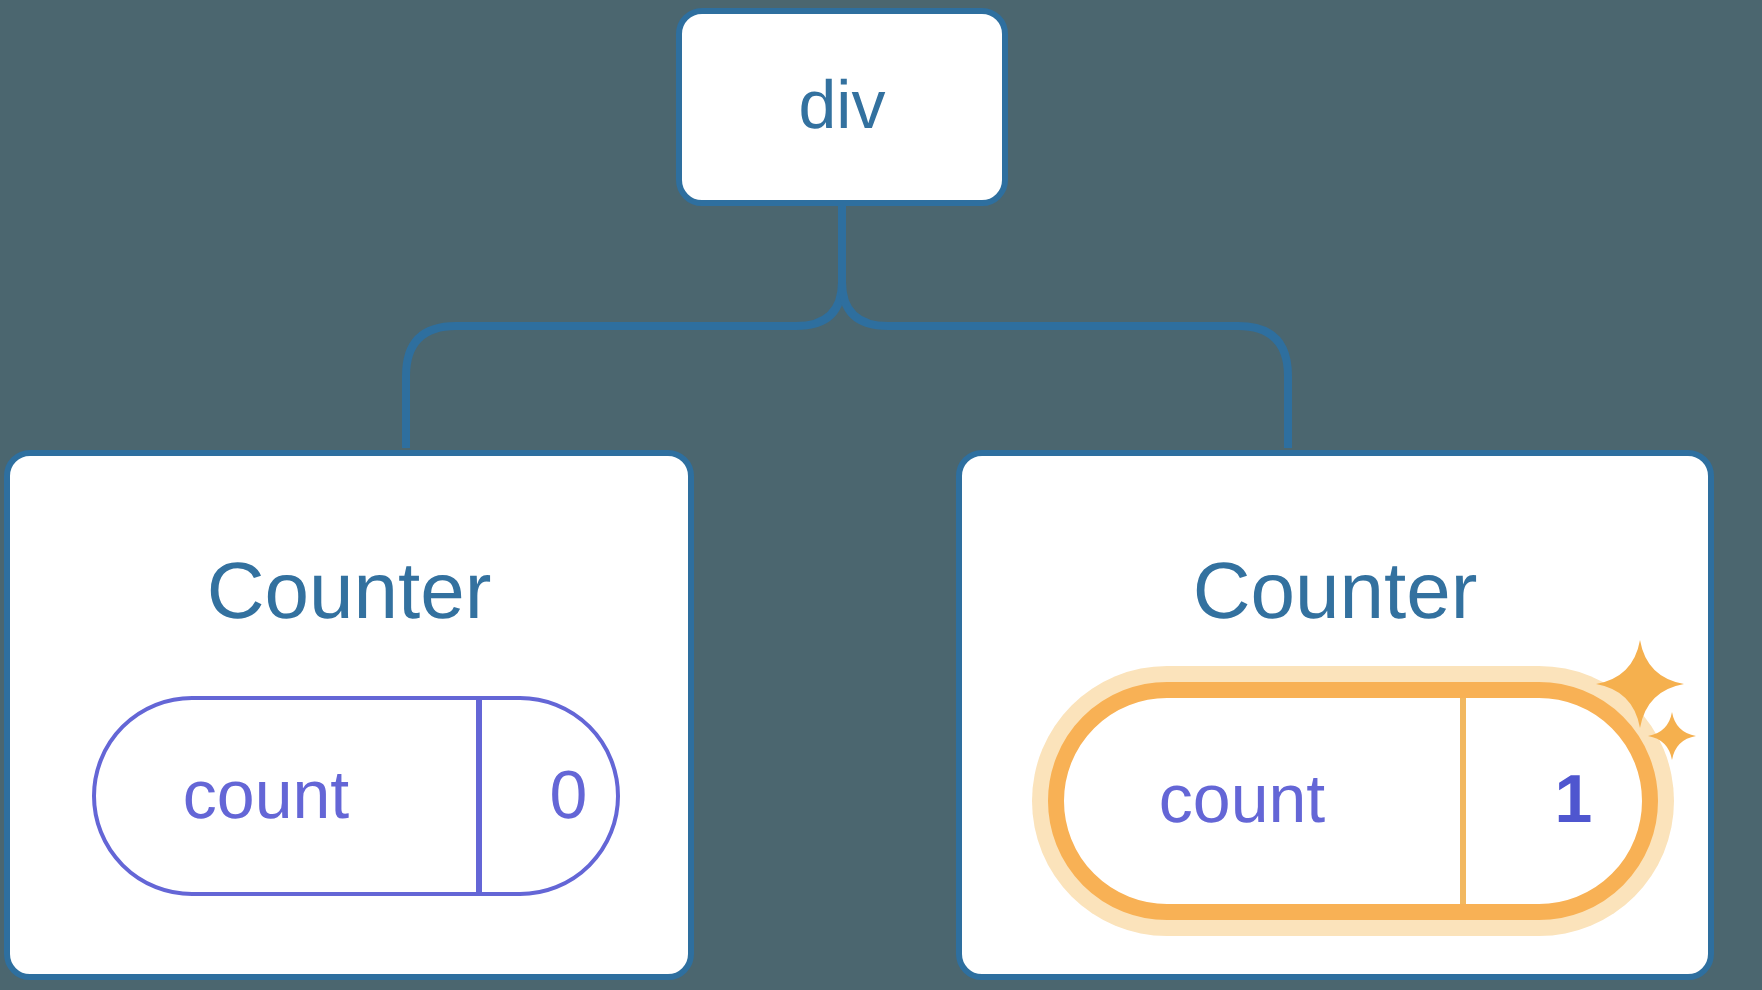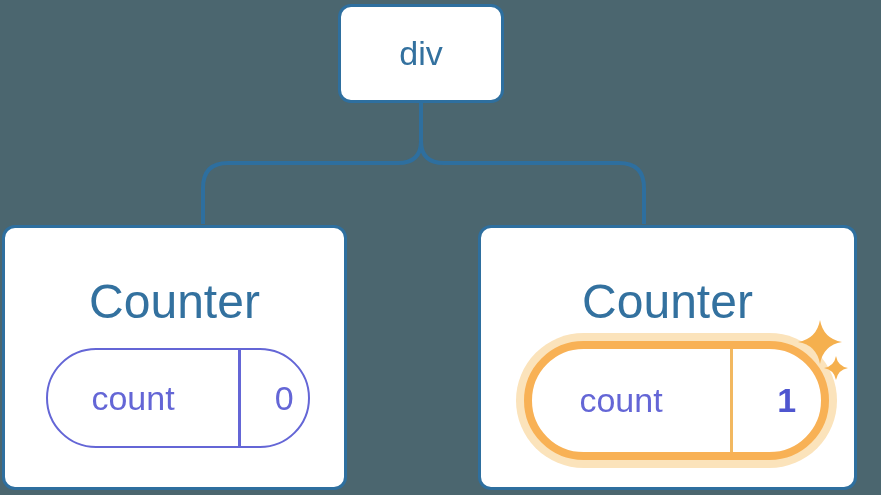--- a/index.html
+++ b/index.html
@@ -40,21 +40,21 @@
     background:var(--card-bg,#fff);
     border:3px solid var(--blue,#2e6f9f);
     border-radius:13px;
   }
   .card.left{left:2px;width:345px;}
   .card.right{left:478px;width:379px;}
   .card-title{
     position:absolute;
     top:46px;left:0;right:0;
     text-align:center;
-    font-size:48px;font-weight:500;
+    font-size:40px;font-weight:500;
     color:var(--blue-text,#35719f);
   }
   .pill{
     position:absolute;
     box-sizing:border-box;
     background:var(--card-bg,#fff);
     display:flex;align-items:stretch;
     font-size:34px;font-weight:500;
     color:var(--purple,#6466d6);
     gap:20px;

